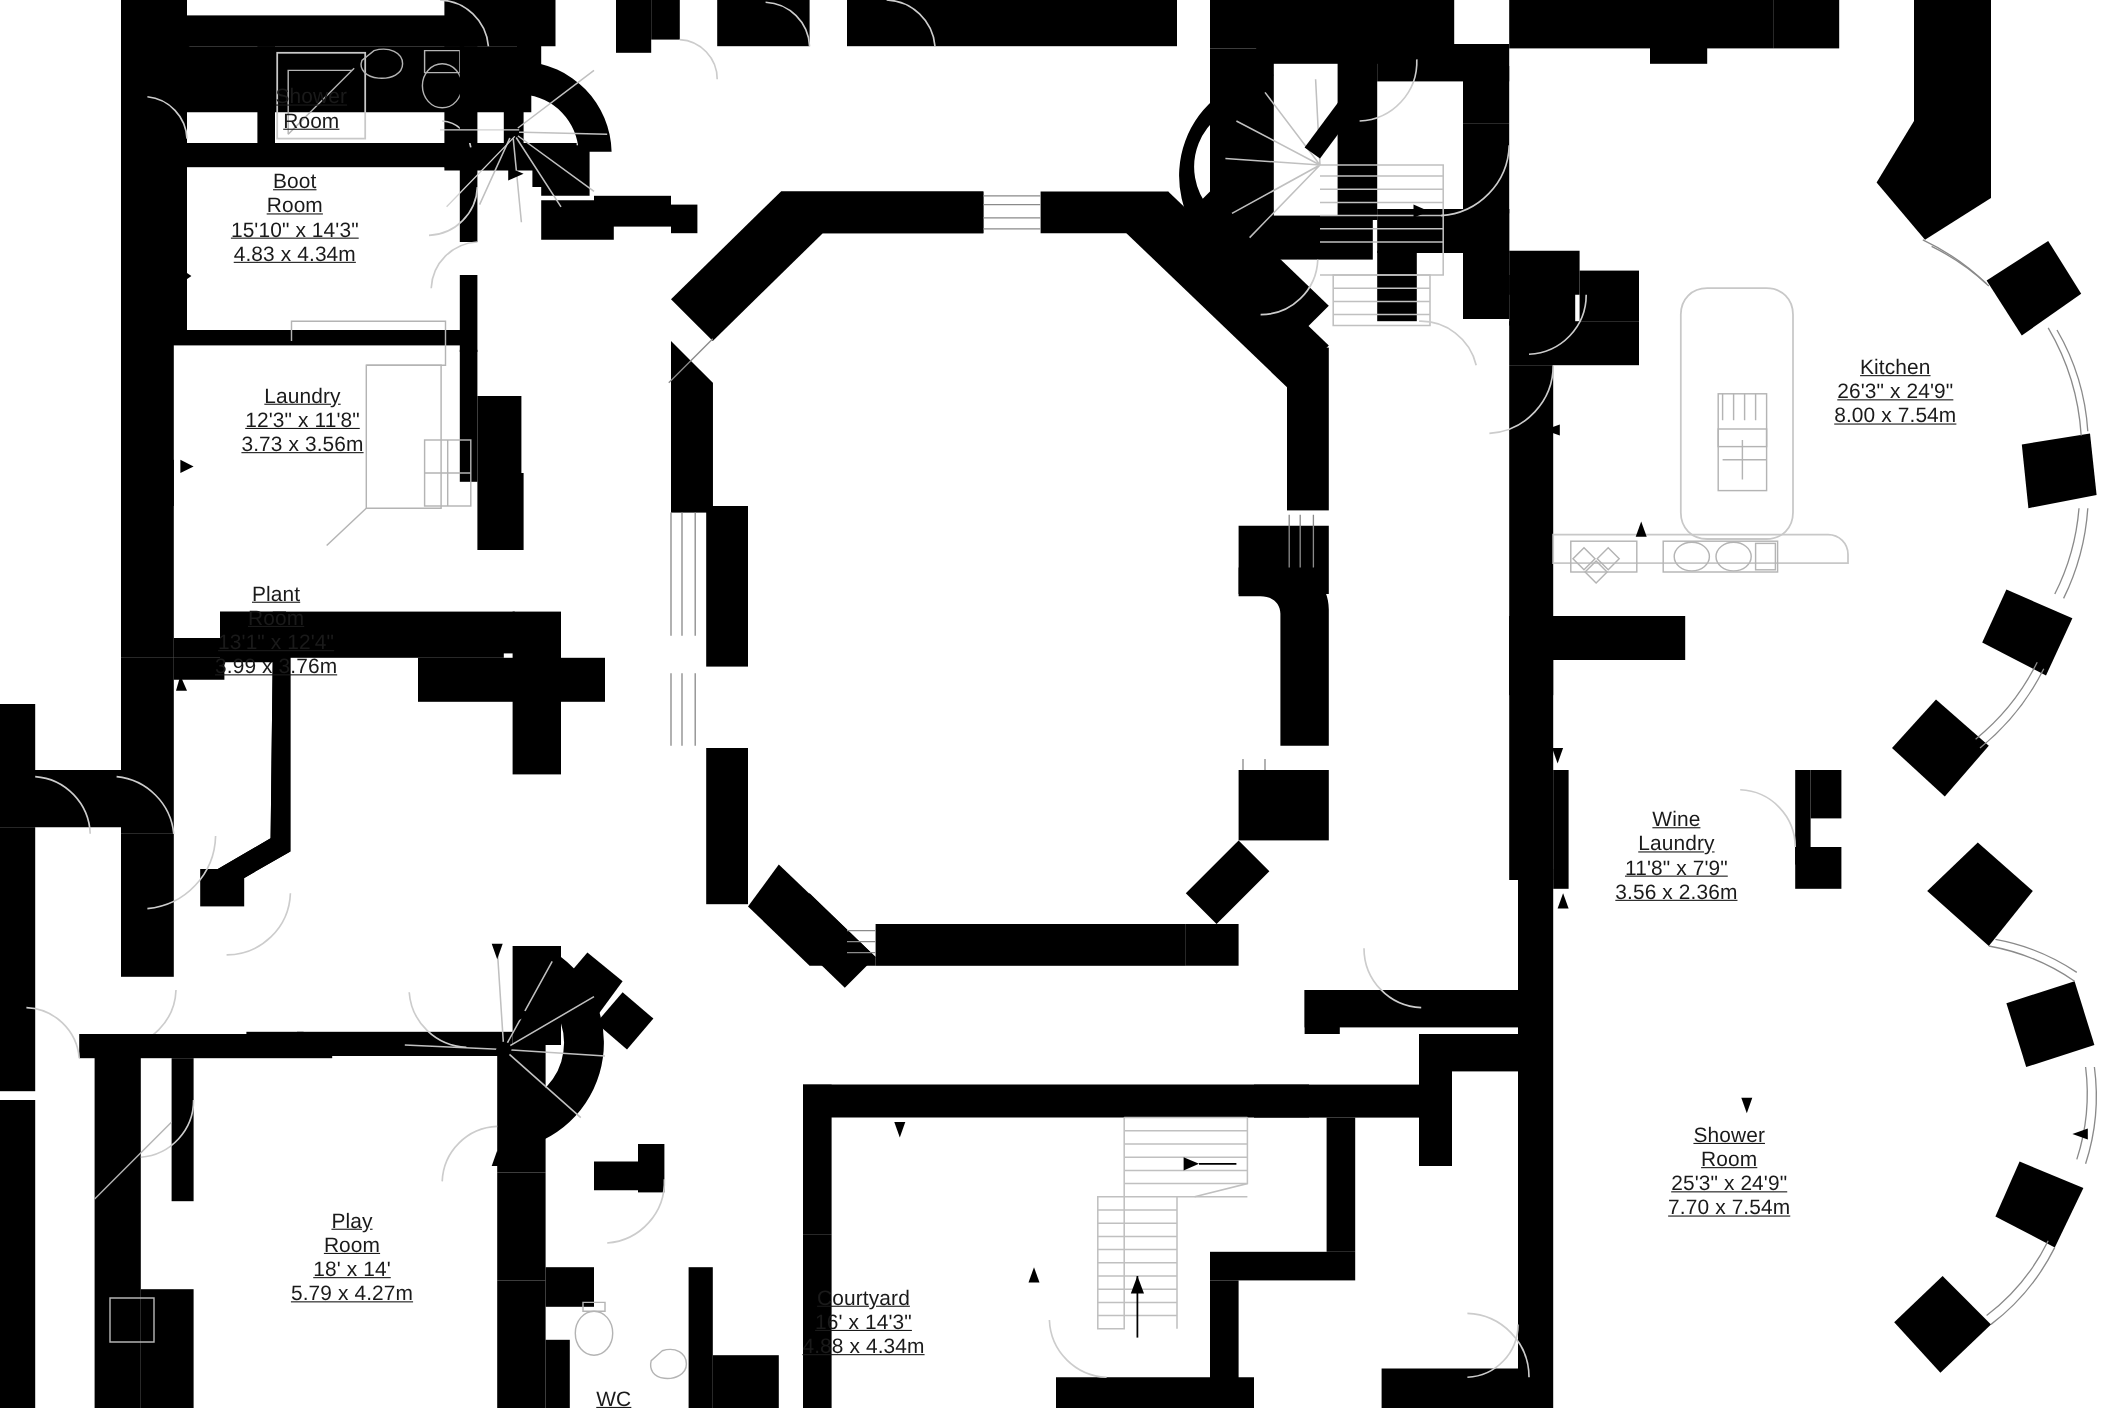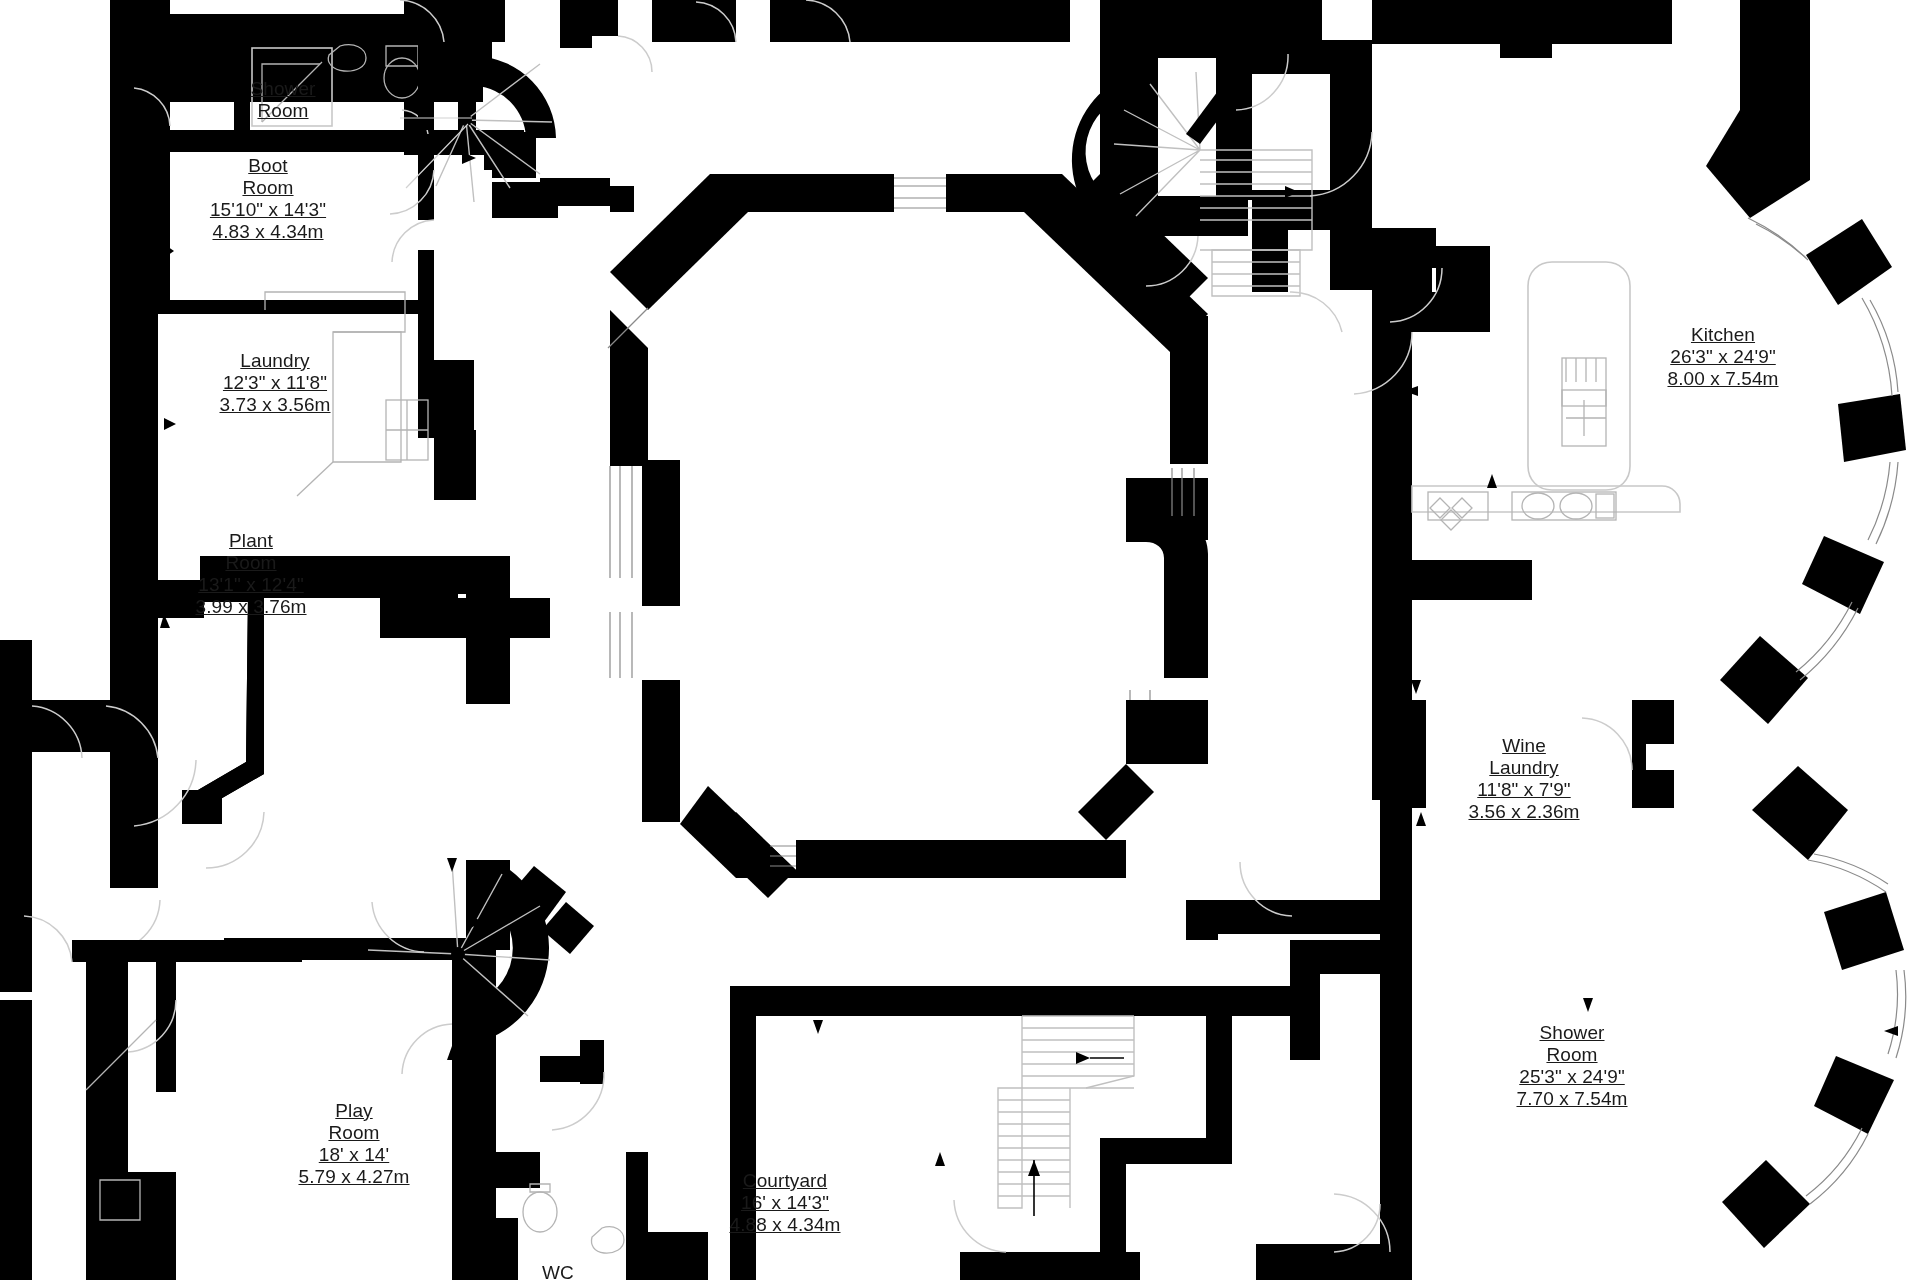--- a/index.html
+++ b/index.html
@@ -440,21 +440,21 @@
     <span class="ln">3.56 x 2.36m</span>
   </div>
 
   <div class="label-group" style="left:1572px; top:1022px; transform:translate(-50%,0);">
     <span class="ln">Shower</span>
     <span class="ln">Room</span>
     <span class="ln">25'3" x 24'9"</span>
     <span class="ln">7.70 x 7.54m</span>
   </div>
 
-  <div class="label-group" style="left:320px; top:1100px; transform:translate(-50%,0);margin-left:34px;">
+  <div class="label-group" style="left:320px; top:1100px; transform:translate(-50%,0);">
     <span class="ln">Play</span>
     <span class="ln">Room</span>
     <span class="ln">18' x 14'</span>
     <span class="ln">5.79 x 4.27m</span>
   </div>
 
   <div class="label-group" style="left:785px; top:1170px; transform:translate(-50%,0);">
     <span class="ln">Courtyard</span>
     <span class="ln">16' x 14'3"</span>
     <span class="ln">4.88 x 4.34m</span>

